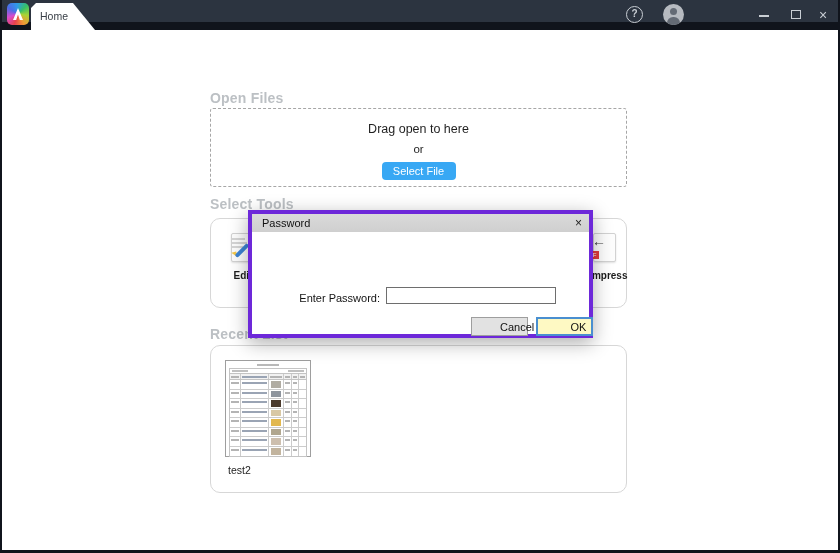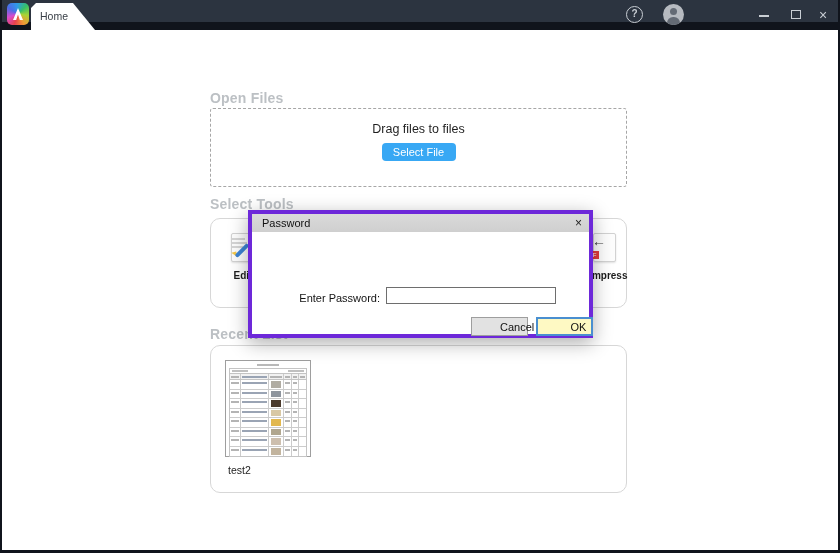--- a/index.html
+++ b/index.html
@@ -113,21 +113,22 @@
     </div>
     <div class="win-min"></div>
     <div class="win-max"></div>
     <div class="win-close">×</div>
   </div>
 
   <div class="content"></div>
 
   <div class="sec-heading" id="h-open">Open Files</div>
   <div class="open-box">
-    <div class="drag-text">Drag files to files</div>
+    <div class="drag-text">Drag open to here</div>
+    <div class="or-text">or</div>
     <button class="select-btn">Select File</button>
   </div>
 
   <div class="sec-heading" id="h-common">Select Tools</div>
   <div class="tools-box">
     <div class="tool-item" id="tool-edit">
       <div class="icon-box">
         <div class="doc"></div>
         <div class="doc-line" style="top:7px; width:13px;"></div>
         <div class="doc-line" style="top:11px; width:15px;"></div>

